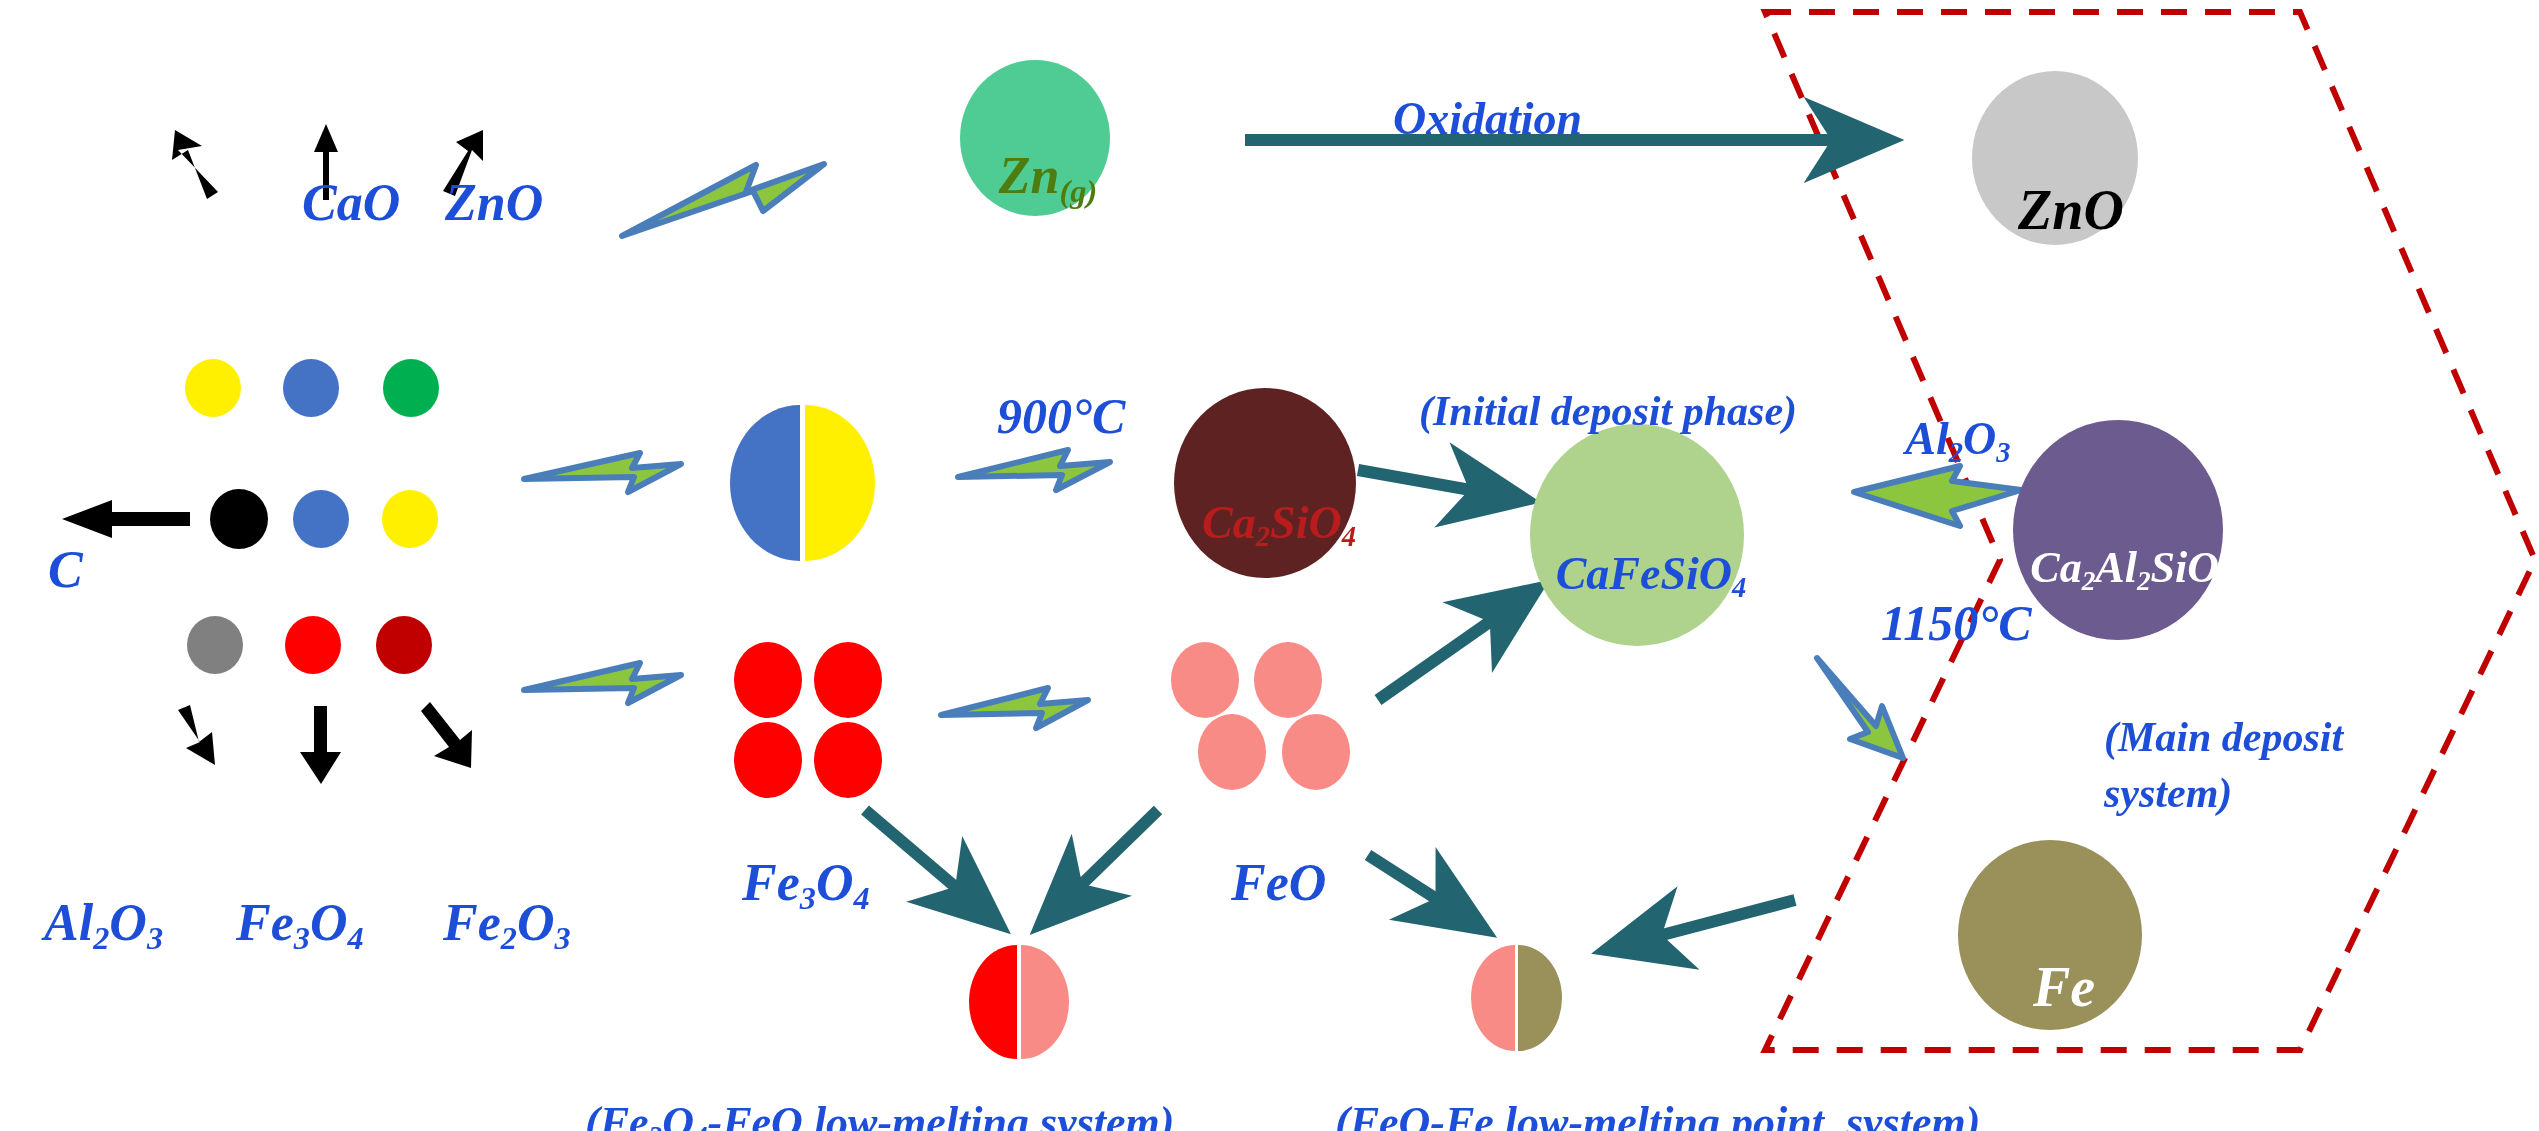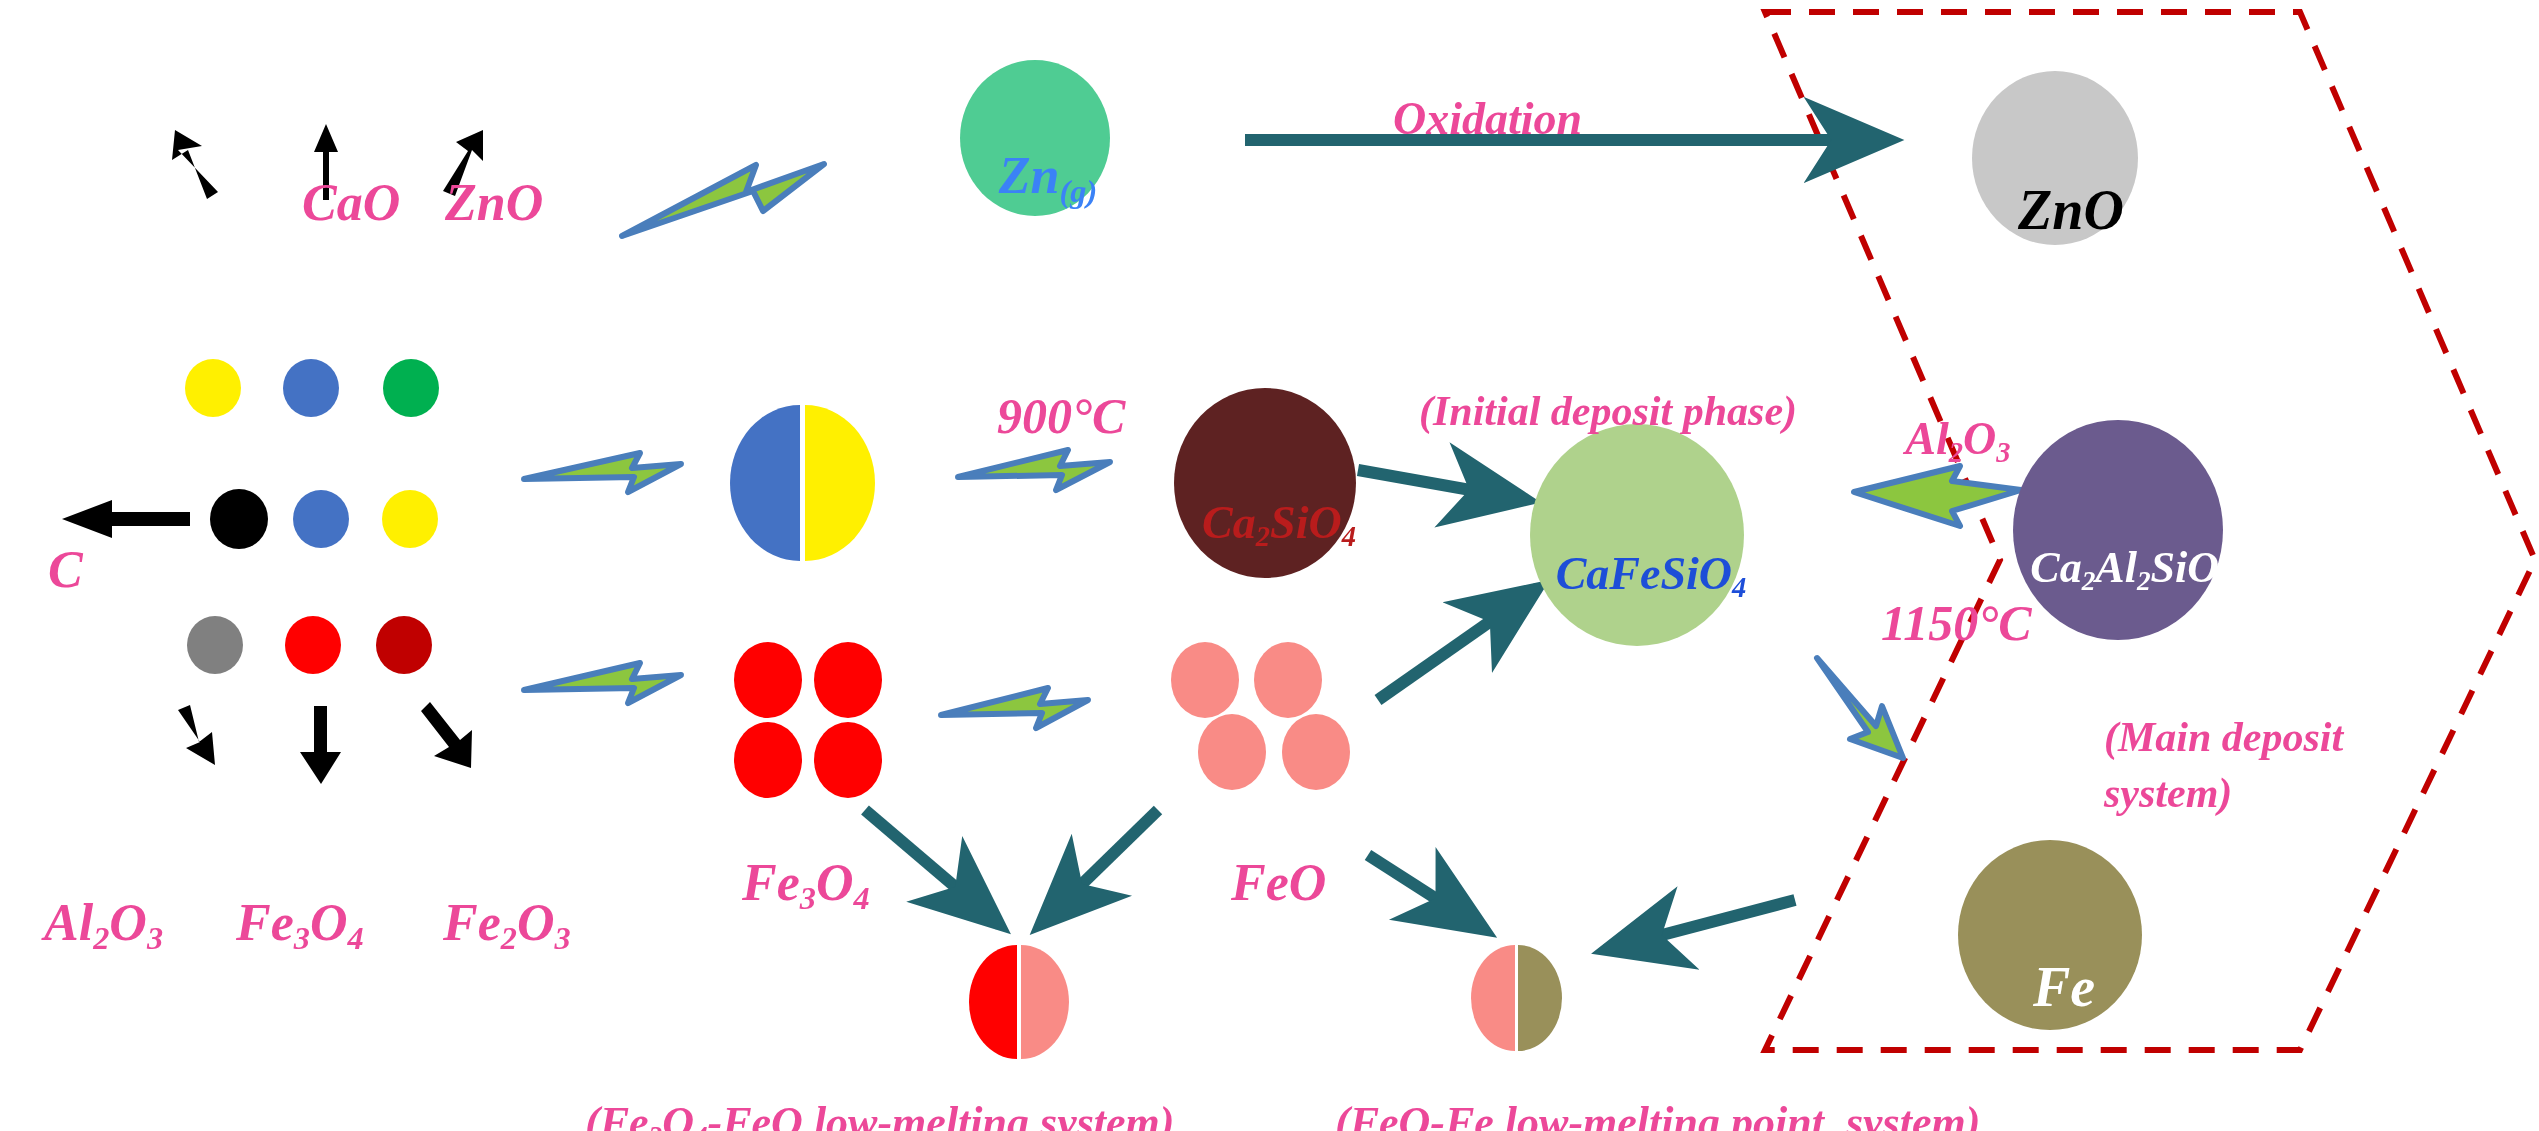--- a/index.html
+++ b/index.html
@@ -1,19 +1,19 @@
 <!DOCTYPE html>
 <html><head>
 <meta charset="utf-8">
 <style>
   html,body{margin:0;padding:0;background:#ffffff;}
   #stage{position:relative;width:2539px;height:1131px;background:#fff;overflow:hidden;
          font-family:"Liberation Serif","DejaVu Serif",serif;}
   svg{position:absolute;left:0;top:0;width:2539px;height:1131px;}
-  .lbl{position:absolute;font-weight:bold;font-style:italic;color:#ec4899;white-space:pre;
+  .lbl{position:absolute;font-weight:bold;font-style:italic;color:#1d4ed8;white-space:pre;
        font-family:"Liberation Serif","DejaVu Serif",serif;line-height:1;}
   .lbl sub{font-size:0.62em;vertical-align:-0.28em;font-weight:bold;font-style:italic;}
   .nodetxt{position:absolute;font-weight:bold;font-style:italic;white-space:pre;text-align:center;
            font-family:"Liberation Serif","DejaVu Serif",serif;line-height:1;}
   .nodetxt sub{font-size:0.62em;vertical-align:-0.28em;}
 </style>
 </head>
 <body>
 
 <div id="stage">
@@ -139,21 +139,21 @@
 <div class="lbl" style="left:20px;top:845px;font-size:52px;">
   <span>Al</span><sub>2</sub><span>O</span><sub>3</sub>
 </div>
 <div class="lbl" style="left:210px;top:845px;font-size:52px;">
   <span>Fe</span><sub>3</sub><span>O</span><sub>4</sub>
 </div>
 <div class="lbl" style="left:417px;top:845px;font-size:52px;">
   <span>Fe</span><sub>2</sub><span>O</span><sub>3</sub>
 </div>
 
-<div class="nodetxt" style="left:960px;top:98px;width:150px;font-size:52px;color:#3b82f6;">
+<div class="nodetxt" style="left:960px;top:98px;width:150px;font-size:52px;color:#4d7c0f;">
   <span>Zn</span><sub>(g)</sub>
 </div>
 
 <div class="nodetxt" style="left:1962px;top:126px;width:190px;font-size:56px;color:#000;">
   <span>ZnO</span>
 </div>
 
 <div class="nodetxt" style="left:1160px;top:454px;width:215px;font-size:46px;color:#b91c1c;">
   <span>Ca</span><sub>2</sub><span>SiO</span><sub>4</sub>
 </div>

